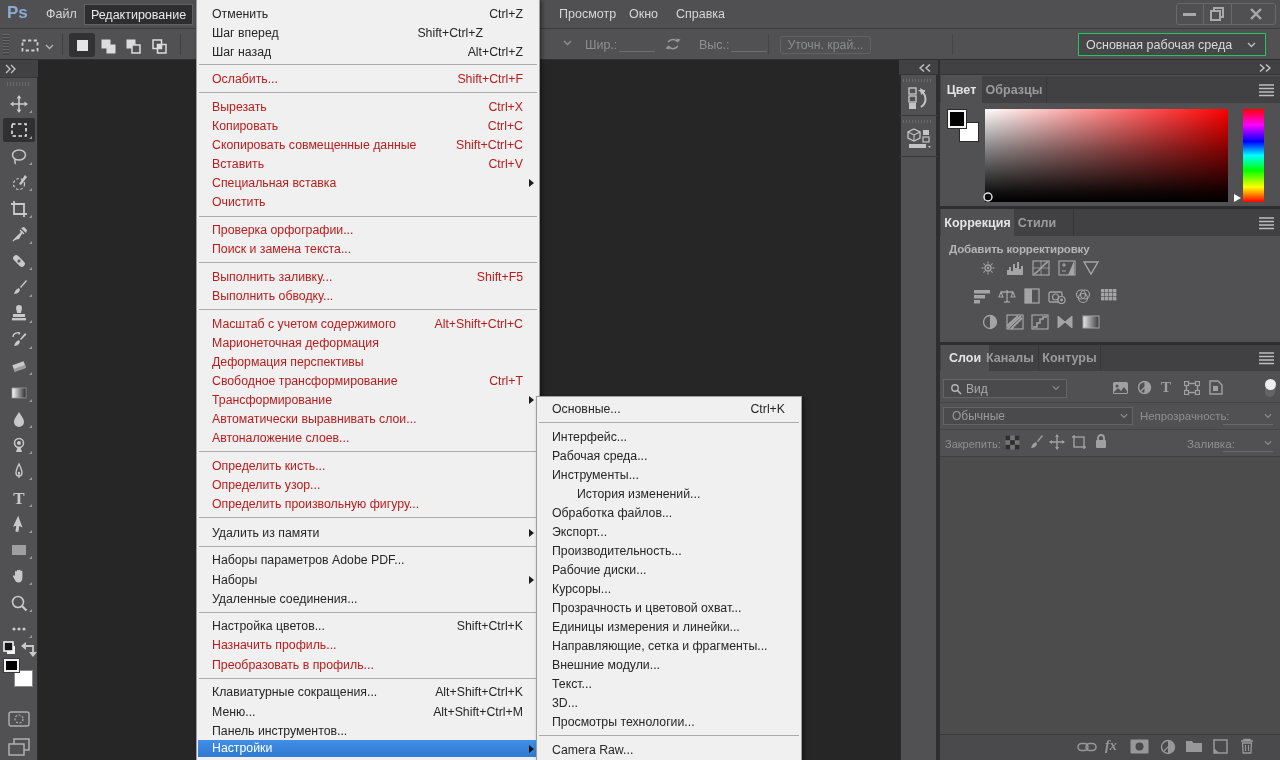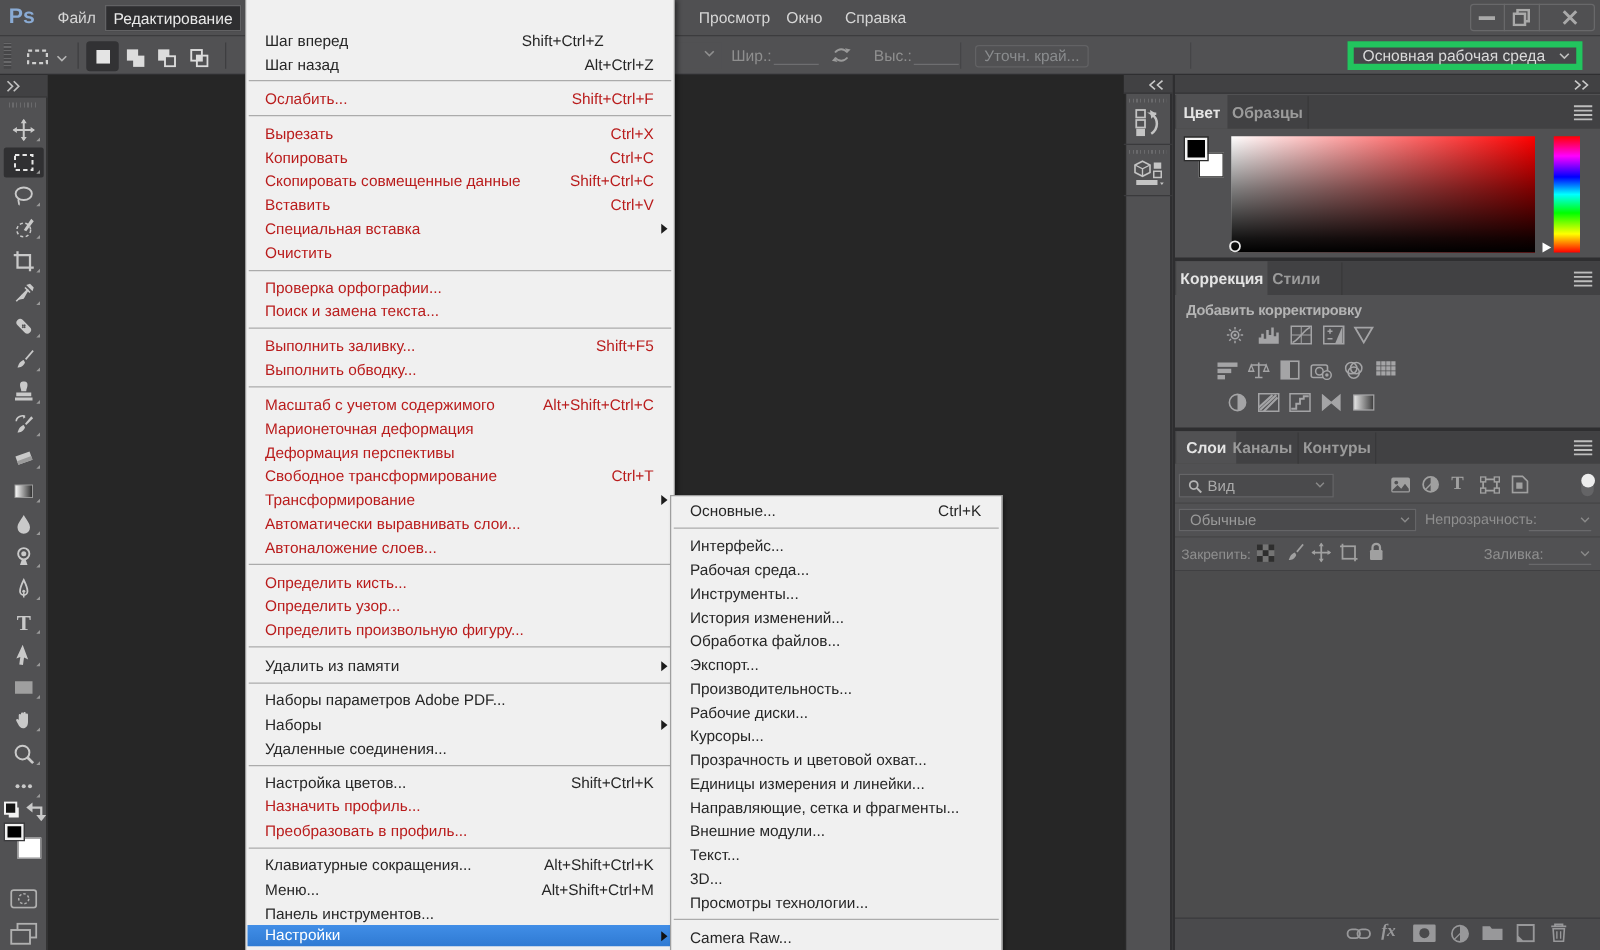--- a/index.html
+++ b/index.html
@@ -93,21 +93,21 @@
     <path d="M4 6 C7 2.5,11 2.5,14 6" stroke="#9a9a9a" stroke-width="1.5" fill="none"></path>
     <path d="M14 10 C11 13.5,7 13.5,4 10" stroke="#9a9a9a" stroke-width="1.5" fill="none"></path>
     <path d="M14 6 L12 2.5 L16.5 3.5 Z" fill="#9a9a9a"></path>
     <path d="M4 10 L6 13.5 L1.5 12.5 Z" fill="#9a9a9a"></path>
   </svg>
 <div class="abs glabel" style="left:699px;top:38px;">Выс.:</div>
 <div class="abs" style="left:731px;top:51px;width:36px;height:1px;background:#6e6e70;"></div>
 <div class="abs" style="left:768px;top:34px;width:1px;height:21px;background:#454547;"></div>
 <div class="abs" style="left:780px;top:36px;width:91px;height:18px;border:1px solid #626264;border-radius:3px;color:#8a8c8e;font-size:12.3px;display:flex;align-items:center;justify-content:center;">Уточн. край...</div>
 <div class="abs" style="left:952px;top:34px;width:1px;height:21px;background:#454547;"></div>
-<div class="abs" style="left:1078px;top:33px;width:188px;height:23px;background:#47474a;border:5px solid #22c55e;color:#dadada;font-size:12.5px;display:flex;align-items:center;padding-left:7px;">Основная рабочая среда</div>
+<div class="abs" style="left:1078px;top:33px;width:188px;height:23px;background:#47474a;border:1px solid #22c55e;color:#dadada;font-size:12.5px;display:flex;align-items:center;padding-left:7px;">Основная рабочая среда</div>
 <div class="abs" style="left:1247px;top:42px;">
     <svg width="9" height="6" viewBox="0 0 9 6">
       <path d="M1 1 L4.5 4.5 L8 1" stroke="#c0c0c0" stroke-width="1.3" fill="none"></path>
     </svg>
   </div>
 <div class="abs" style="left:0px;top:60px;width:38px;height:18px;background:#414143;border-bottom:1px solid #38383a;"></div>
 <svg class="abs" style="left:5px;top:64px;" width="12" height="10" viewBox="0 0 12 10">
     <path d="M1 1 L5 5 L1 9 M6 1 L10 5 L6 9" stroke="#c0c0c0" stroke-width="1.4" fill="none"></path>
   </svg>
 <div class="abs" style="left:7px;top:82px;width:24px;height:4px;background:repeating-linear-gradient(to right,#6a6a6c 0,#6a6a6c 1px,#515153 1px,#515153 3px);"></div>
@@ -552,20 +552,24 @@
 <svg class="abs" style="left:1213px;top:739px;" width="15" height="15" viewBox="0 0 15 15">
     <path d="M1 1 L14 1 L14 14 L1 14 Z M1 14 L1 10 L5 14" fill="none" stroke="#98989a" stroke-width="1.5"></path>
     <path d="M1 14 L1 10 L5 14 Z" fill="#98989a"></path>
   </svg>
 <svg class="abs" style="left:1240px;top:738px;" width="14" height="16" viewBox="0 0 14 16">
     <path d="M1 3 H13 M4 3 L4 1.5 L10 1.5 L10 3" stroke="#98989a" stroke-width="1.4" fill="none"></path>
     <path d="M2.5 5 L11.5 5 L10.8 15 L3.2 15 Z" fill="none" stroke="#98989a" stroke-width="1.3"></path>
     <path d="M5.5 7 L5.5 13 M8.5 7 L8.5 13" stroke="#98989a" stroke-width="1.1"></path>
   </svg>
 <div class="abs menu-popup" style="left:196px;top:-2px;width:344px;height:764px;">
+    <div class="mi en" style="top:5.0px;width:342px;">
+      <span class="lab">Отменить</span>
+      <span class="sc">Ctrl+Z</span>
+    </div>
     <div class="mi en" style="top:24.0px;width:302px;">
       <span class="lab">Шаг вперед</span>
       <span class="sc">Shift+Ctrl+Z</span>
     </div>
     <div class="mi en" style="top:43.0px;width:342px;">
       <span class="lab">Шаг назад</span>
       <span class="sc">Alt+Ctrl+Z</span>
     </div>
     <div class="sep" style="top:65.0px;width:338px;"></div>
     <div class="mi dis" style="top:70.0px;width:342px;">
@@ -698,21 +702,21 @@
     <div class="sep" style="top:24.5px;width:260px;"></div>
     <div class="mi en" style="top:30.0px;width:264px;">
       <span class="lab">Интерфейс...</span>
     </div>
     <div class="mi en" style="top:49.0px;width:264px;">
       <span class="lab">Рабочая среда...</span>
     </div>
     <div class="mi en" style="top:68.0px;width:264px;">
       <span class="lab">Инструменты...</span>
     </div>
-    <div class="mi en" style="top:87.0px;width:264px;">
+    <div class="mi en" style="top:87.0px;width:264px;margin-left:25px;">
       <span class="lab">История изменений...</span>
     </div>
     <div class="mi en" style="top:106.0px;width:264px;">
       <span class="lab">Обработка файлов...</span>
     </div>
     <div class="mi en" style="top:125.0px;width:264px;">
       <span class="lab">Экспорт...</span>
     </div>
     <div class="mi en" style="top:144.0px;width:264px;">
       <span class="lab">Производительность...</span>

